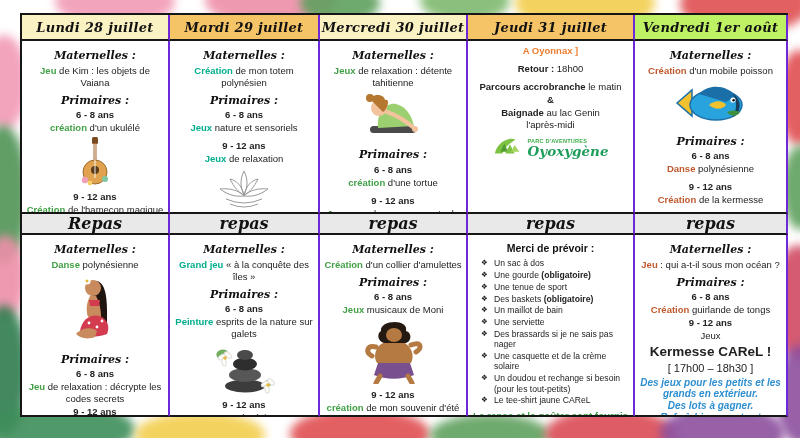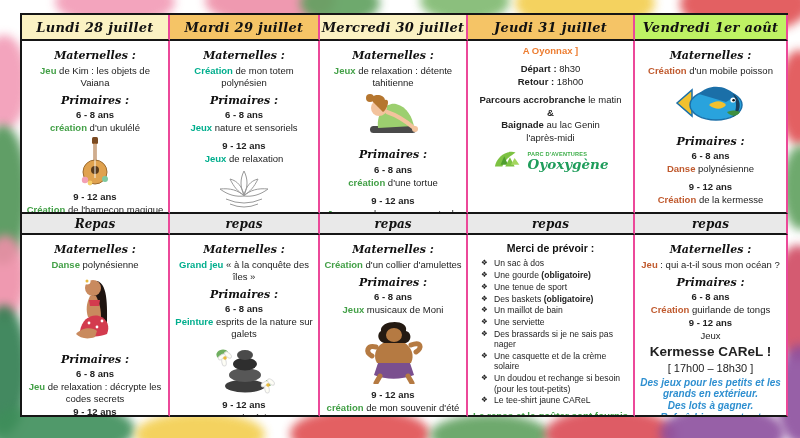--- a/index.html
+++ b/index.html
@@ -14,30 +14,30 @@
   .blob{position:absolute;border-radius:50%;filter:blur(5px);opacity:.9;}
   
   .planning{
     position:absolute;left:20px;top:13px;
     display:grid;
     grid-template-columns:148px 150px 148px 167px 153px;
     grid-template-rows:26px 173px 21px 182px;
     background:#fff;
     border-left:2px solid #161616;border-top:2px solid #161616;
   }
-  .cell{border-right:2px solid #ec4899;border-bottom:2px solid #161616;overflow:hidden;background:#fff;}
+  .cell{border-right:2px solid #6d28d9;border-bottom:2px solid #161616;overflow:hidden;background:#fff;}
   .day-header{
     display:flex;align-items:center;justify-content:center;
     font-family:"DejaVu Serif", serif;font-style:italic;font-weight:bold;
     font-size:13px;letter-spacing:.3px;color:#111;
   }
   .repas{
     display:flex;align-items:center;justify-content:center;
     font-family:"DejaVu Serif", serif;font-style:italic;font-weight:bold;
-    font-size:12px;color:#111;
+    font-size:16px;color:#111;
   }
   .content{padding:3px 3px 2px;text-align:center;font-size:9.5px;line-height:1.25;color:#222;}
   .script-h{
     font-family:"DejaVu Serif", serif;font-style:italic;font-weight:bold;
     font-size:11px;margin:5px 0 2px;color:#111;
   }
   .bold-h{font-weight:800;font-size:10.5px;margin:4px 0 3px;color:#111;}
   .sortie{
     font-family:"DejaVu Serif", serif;font-style:italic;font-weight:bold;
     font-size:17px;margin:6px 0 4px;color:#111;letter-spacing:.5px;
@@ -153,21 +153,20 @@
       <div class="script-h">Primaires :</div>
       <div class="line"><span style="font-weight: 700;">6 - 8 ans</span></div>
       <div class="line"><span style="color: rgb(67, 160, 71); font-weight: 700;">création </span><span>d'une tortue</span></div>
       <div class="gap"></div>
       <div class="line"><span style="font-weight: 700;">9 - 12 ans</span></div>
       <div class="line"><span style="color: rgb(67, 160, 71); font-weight: 700;">Jeux </span><span>avec les commerçants de Replonges</span></div>
     </div>
   <div class="cell content">
       <div class="line"><span style="color: rgb(237, 125, 49); font-weight: 700;">A Oyonnax ]</span></div>
       <div class="gap"></div>
-      <div class="line"><span style="font-weight: 700;">Départ : </span><span>8h30</span></div>
       <div class="line"><span style="font-weight: 700;">Retour : </span><span>18h00</span></div>
       <div class="gap"></div>
       <div class="line"><span style="font-weight: 700;">Parcours accrobranche </span><span>le matin</span></div>
       <div class="line"><span style="font-weight: 700;">&amp;</span></div>
       <div class="line"><span style="font-weight: 700;">Baignade </span><span>au lac Genin</span></div>
       <div class="line"><span>l'après-midi</span></div>
       <div class="logo">
         <span class="icon-wrap"><svg width="32" height="24" viewBox="0 0 34 24">
             <path d="M2 19 C4 8 15 1 24 4 C19 8 12 11 10 19 Z" fill="#7dc242"></path>
             <polygon points="8,17 12,8 16,17" fill="#4f9e2f"></polygon>

